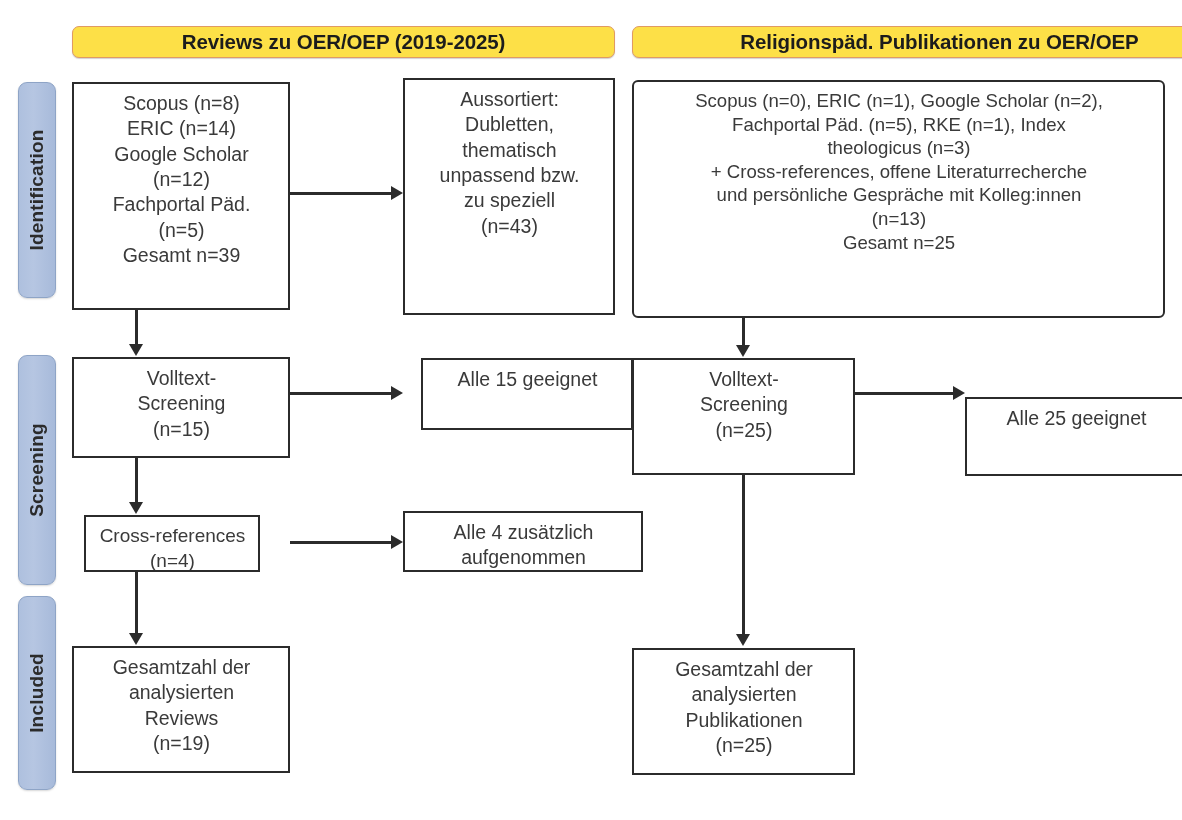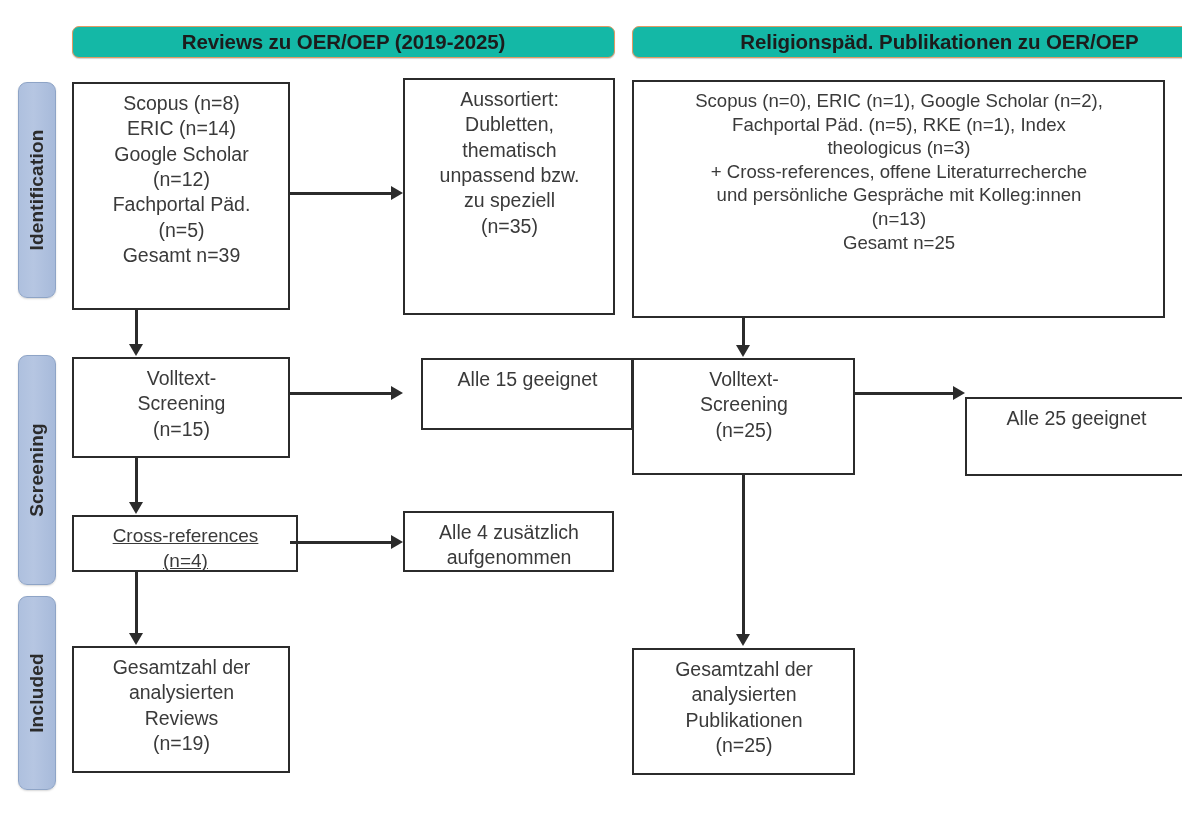--- a/index.html
+++ b/index.html
@@ -15,21 +15,21 @@
     width: 1182px;
     height: 820px;
     background: #ffffff;
     overflow: hidden;
   }
   
   .abs { position: absolute; box-sizing: border-box; }
 
   
   .hdr {
-    background: #14b8a6;
+    background: #fde047;
     border: 1px solid #e09a63;
     border-radius: 7px;
     color: #1c1c1c;
     font-size: 20.5px;
     font-weight: bold;
     letter-spacing: -0.1px;
     display: flex;
     align-items: center;
     justify-content: center;
     text-align: center;
@@ -62,21 +62,21 @@
     border: 2.5px solid #2b2b2b;
     color: #3a3a3a;
     font-size: 19.5px;
     line-height: 1.30;
     padding: 7px 10px 6px 11px;
     white-space: pre-line;
     overflow: hidden;
     text-align: center;
   }
   .box.small { font-size: 19px; }
-  .box.dense { font-size: 18.6px; line-height: 1.27; }
+  .box.dense { font-size: 18.6px; line-height: 1.27; border-radius: 6px; }
 
   
   .vline, .hline {
     background: #2b2b2b;
   }
   .vline { width: 3px; }
   .hline { height: 3px; }
   .arrow-down {
     width: 0; height: 0;
     border-left: 7.5px solid transparent;
@@ -117,32 +117,32 @@
 (n=12)
 Fachportal Päd.
 (n=5)
 Gesamt n=39</div>
 
   <div class="abs box" style="left:403px; top:78px; width:212px; height:237px;">Aussortiert:
 Dubletten,
 thematisch
 unpassend bzw.
 zu speziell
-(n=35)</div>
+(n=43)</div>
 
   <div class="abs box" style="left:72px; top:357px; width:218px; height:101px;">Volltext-
 Screening
 (n=15)</div>
 
   <div class="abs box" style="left:421px; top:358px; width:212px; height:72px;">Alle 15 geeignet</div>
 
-  <div class="abs box small" style="left:72px; top:515px; width:226px; height:57px;text-decoration:underline;">Cross-references
+  <div class="abs box small" style="left:84px; top:515px; width:176px; height:57px;">Cross-references
 (n=4)</div>
 
-  <div class="abs box" style="left:403px; top:511px; width:211px; height:61px;">Alle 4 zusätzlich
+  <div class="abs box" style="left:403px; top:511px; width:240px; height:61px;">Alle 4 zusätzlich
 aufgenommen</div>
 
   <div class="abs box" style="left:72px; top:646px; width:218px; height:127px;">Gesamtzahl der
 analysierten
 Reviews
 (n=19)</div>
 
   <div class="abs box dense" style="left:632px; top:80px; width:533px; height:238px;">Scopus (n=0), ERIC (n=1), Google Scholar (n=2),
 Fachportal Päd. (n=5), RKE (n=1), Index
 theologicus (n=3)

